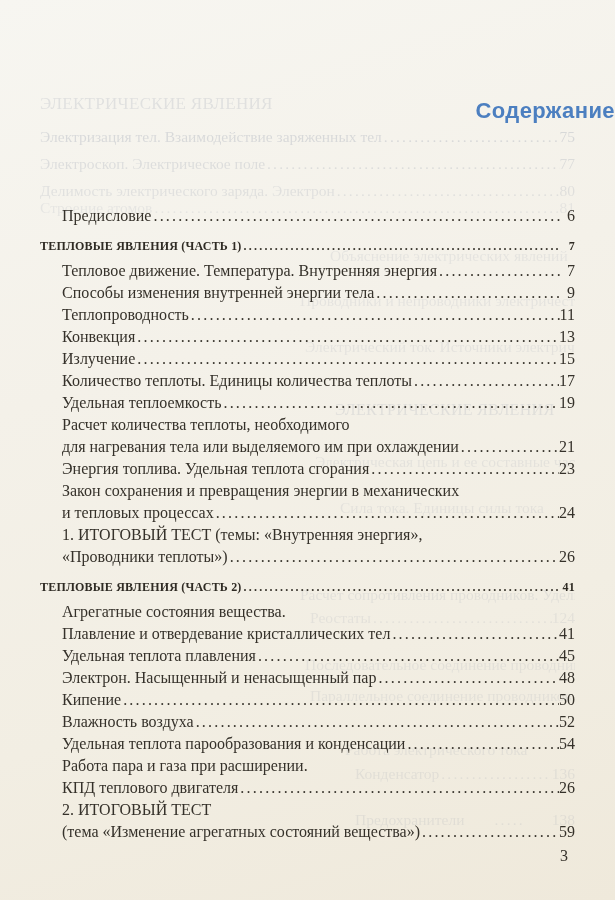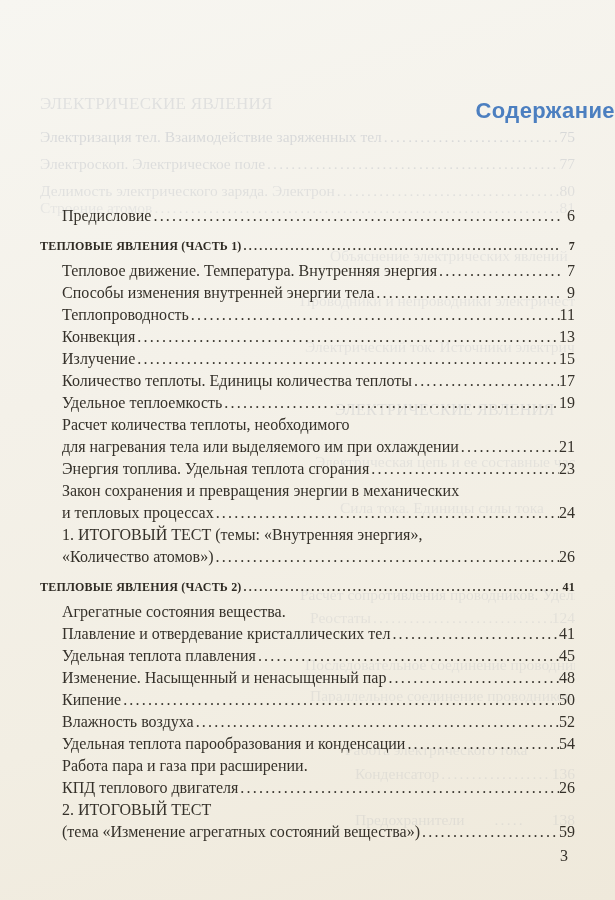--- a/index.html
+++ b/index.html
@@ -189,21 +189,21 @@
           <span class="toc-text">Излучение</span>
           <span class="leader">........................................................................................................................</span>
           <span class="toc-page">15</span>
         </div>
         <div class="toc-row">
           <span class="toc-text">Количество теплоты. Единицы количества теплоты</span>
           <span class="leader">........................................................................................................................</span>
           <span class="toc-page">17</span>
         </div>
         <div class="toc-row">
-          <span class="toc-text">Удельное теплоемкость</span>
+          <span class="toc-text">Удельная теплоемкость</span>
           <span class="leader">........................................................................................................................</span>
           <span class="toc-page">19</span>
         </div>
         <div class="toc-row">
           <span class="toc-text">Расчет количества теплоты, необходимого</span>
         </div>
         <div class="toc-row">
           <span class="toc-text">для нагревания тела или выделяемого им при охлаждении</span>
           <span class="leader">........................................................................................................................</span>
           <span class="toc-page">21</span>
@@ -218,21 +218,21 @@
         </div>
         <div class="toc-row">
           <span class="toc-text">и тепловых процессах</span>
           <span class="leader">........................................................................................................................</span>
           <span class="toc-page">24</span>
         </div>
         <div class="toc-row">
           <span class="toc-text">1. ИТОГОВЫЙ ТЕСТ (темы: «Внутренняя энергия»,</span>
         </div>
         <div class="toc-row">
-          <span class="toc-text">«Количество атомов»)</span>
+          <span class="toc-text">«Проводники теплоты»)</span>
           <span class="leader">........................................................................................................................</span>
           <span class="toc-page">26</span>
         </div>
         <div class="toc-row heading">
           <span class="toc-text">ТЕПЛОВЫЕ ЯВЛЕНИЯ (ЧАСТЬ 2)</span>
           <span class="leader">........................................................................................................................</span>
           <span class="toc-page">41</span>
         </div>
         <div class="toc-row">
           <span class="toc-text">Агрегатные состояния вещества.</span>
@@ -241,21 +241,21 @@
           <span class="toc-text">Плавление и отвердевание кристаллических тел</span>
           <span class="leader">........................................................................................................................</span>
           <span class="toc-page">41</span>
         </div>
         <div class="toc-row">
           <span class="toc-text">Удельная теплота плавления</span>
           <span class="leader">........................................................................................................................</span>
           <span class="toc-page">45</span>
         </div>
         <div class="toc-row">
-          <span class="toc-text">Изменение. Насыщенный и ненасыщенный пар</span>
+          <span class="toc-text">Электрон. Насыщенный и ненасыщенный пар</span>
           <span class="leader">........................................................................................................................</span>
           <span class="toc-page">48</span>
         </div>
         <div class="toc-row">
           <span class="toc-text">Кипение</span>
           <span class="leader">........................................................................................................................</span>
           <span class="toc-page">50</span>
         </div>
         <div class="toc-row">
           <span class="toc-text">Влажность воздуха</span>

